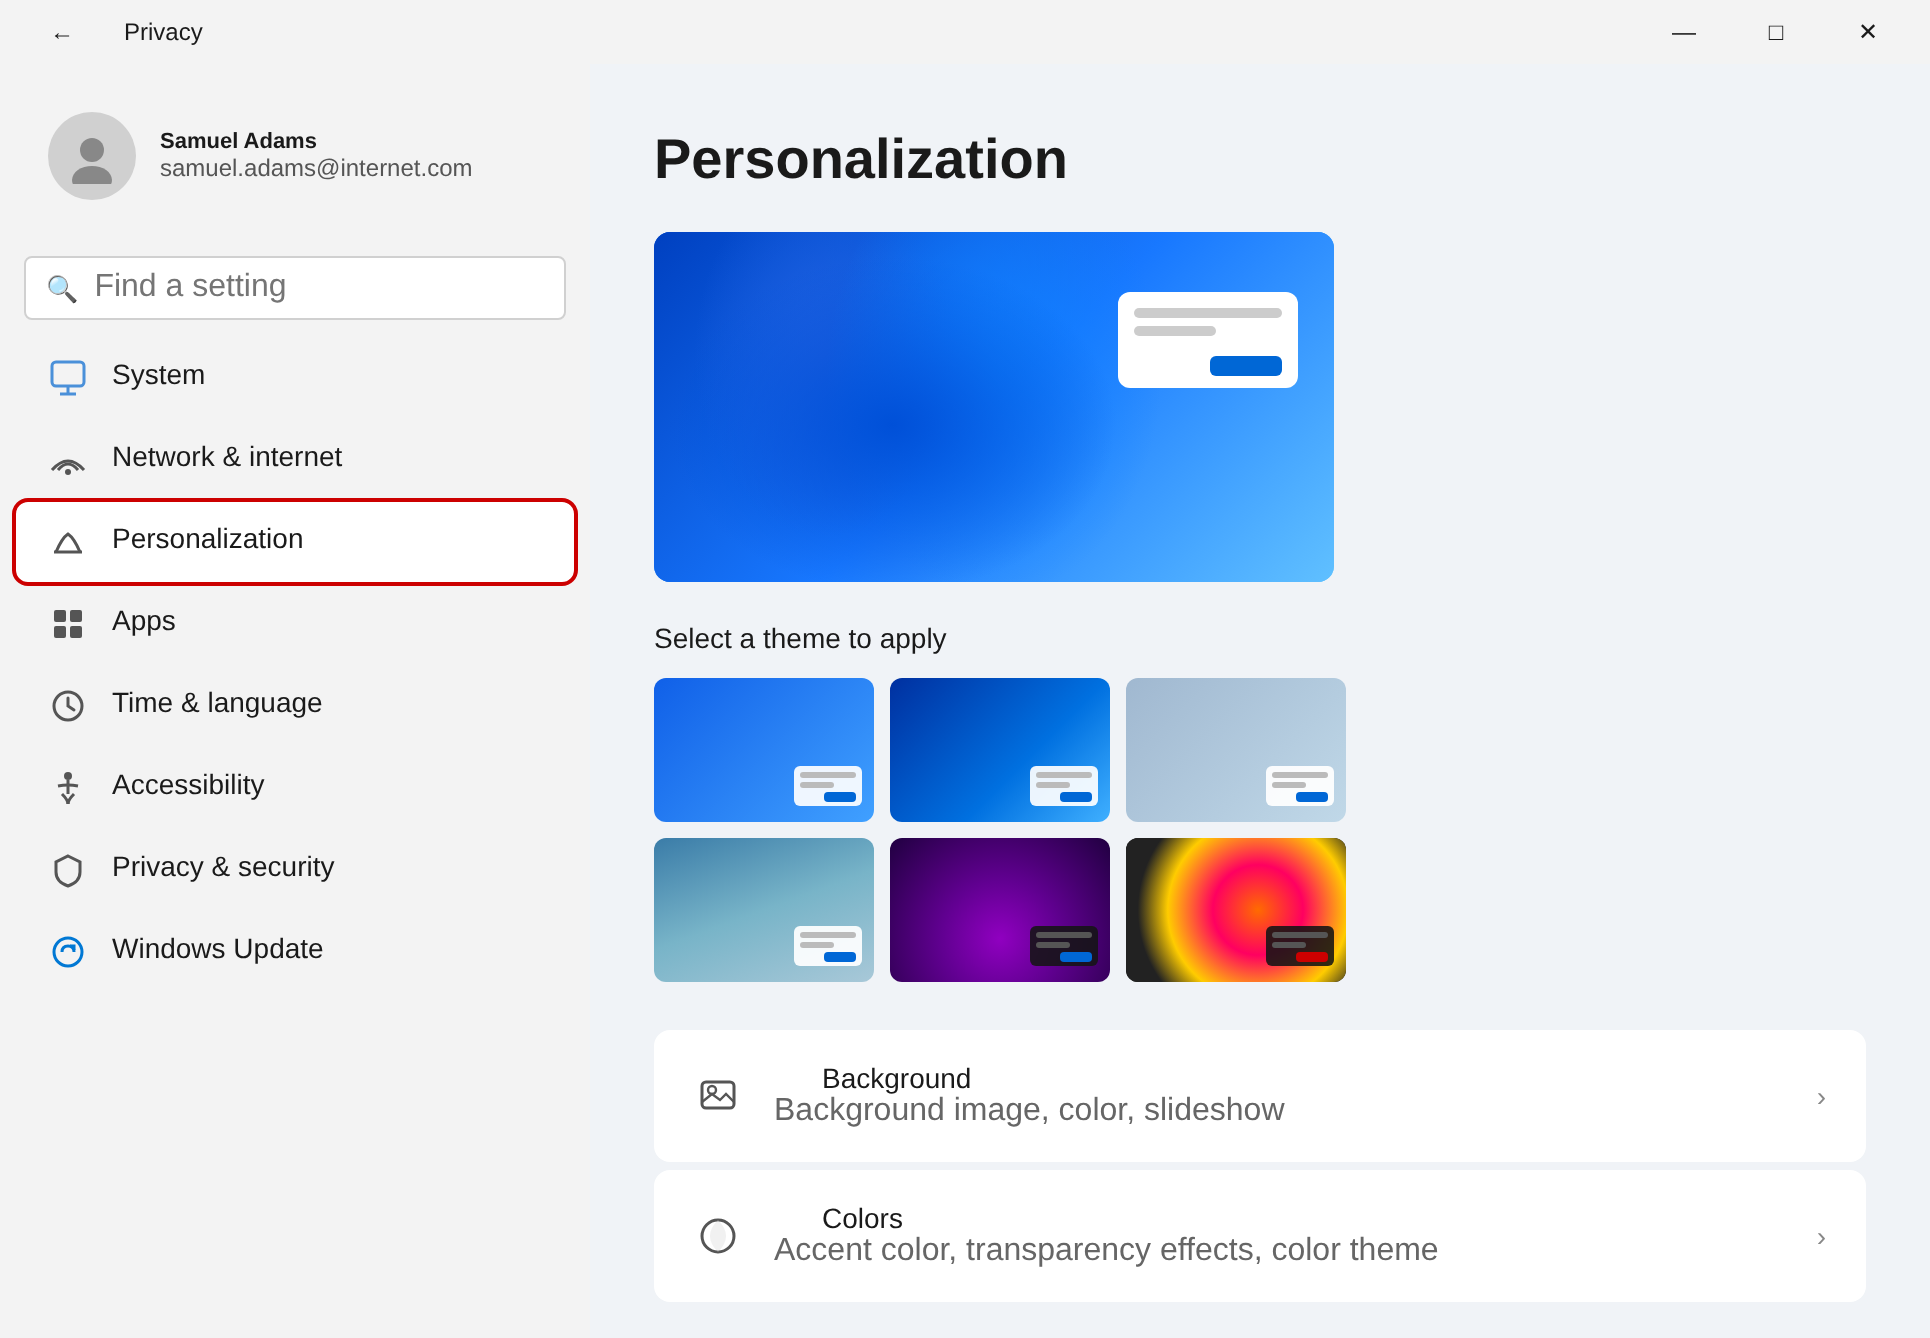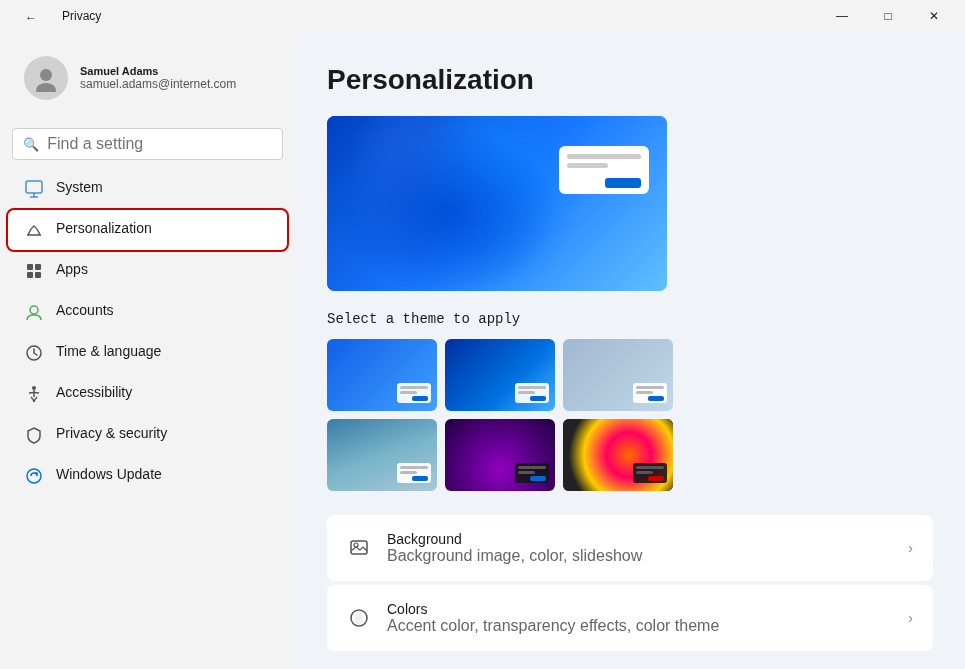--- a/index.html
+++ b/index.html
@@ -195,21 +195,20 @@
       margin-top: 6px;
       float: right;
     }
 
     
     .section-label {
       font-size: 14px;
       font-weight: 400;
       color: #1a1a1a;
       margin-bottom: 12px;
-      font-family: Liberation Mono, monospace;
     }
 
     .themes-grid {
       display: grid;
       grid-template-columns: repeat(3, 110px);
       gap: 8px;
       margin-bottom: 24px;
     }
     .theme-thumb {
       width: 110px;
@@ -279,20 +278,21 @@
       display: flex;
       align-items: center;
       justify-content: center;
       color: #555;
       font-size: 18px;
     }
     .settings-row-text .row-title {
       font-size: 14px;
       font-weight: 500;
       color: #1a1a1a;
+      margin-left: 24px;
     }
     .settings-row-text .row-sub {
       font-size: 16px;
       color: #666;
     }
     .chevron { color: #888; font-size: 14px; }
 
     
     .flower-bg {
       position: absolute;
@@ -349,20 +349,30 @@
         <span class="nav-icon">
           <svg width="18" height="18" viewBox="0 0 18 18" fill="none">
             <rect x="1" y="1" width="16" height="12" rx="2" stroke="#4a90d9" stroke-width="1.5" fill="none"></rect>
             <path d="M5 17h8M9 13v4" stroke="#4a90d9" stroke-width="1.5"></path>
           </svg>
         </span>
         <span>System</span>
       </div>
 
 
+      <div class="nav-item">
+        <span class="nav-icon">
+          <svg width="18" height="18" viewBox="0 0 18 18" fill="none">
+            <path d="M1 14 Q9 5 17 14" stroke="#555" stroke-width="1.5" fill="none"></path>
+            <path d="M4 14 Q9 8 14 14" stroke="#555" stroke-width="1.5" fill="none"></path>
+            <circle cx="9" cy="15" r="1.5" fill="#555"></circle>
+          </svg>
+        </span>
+        <span>Network &amp; internet</span>
+      </div>
 
       <div class="nav-item active">
         <span class="nav-icon">
           <svg width="18" height="18" viewBox="0 0 18 18" fill="none">
             <path d="M3 14 Q6 7 9 5 Q12 7 15 14" stroke="#555" stroke-width="1.5" fill="none"></path>
             <line x1="2" y1="14" x2="16" y2="14" stroke="#555" stroke-width="1.5"></line>
           </svg>
         </span>
         <span>Personalization</span>
       </div>
@@ -372,29 +382,20 @@
           <svg width="18" height="18" viewBox="0 0 18 18" fill="none">
             <rect x="2" y="2" width="6" height="6" rx="1" fill="#555"></rect>
             <rect x="10" y="2" width="6" height="6" rx="1" fill="#555"></rect>
             <rect x="2" y="10" width="6" height="6" rx="1" fill="#555"></rect>
             <rect x="10" y="10" width="6" height="6" rx="1" fill="#555"></rect>
           </svg>
         </span>
         <span>Apps</span>
       </div>
 
-      <div class="nav-item">
-        <span class="nav-icon">
-          <svg width="18" height="18" viewBox="0 0 18 18" fill="none">
-            <circle cx="9" cy="7" r="4" stroke="#4caf50" stroke-width="1.5" fill="none"></circle>
-            <path d="M2 17 Q2 12 9 12 Q16 12 16 17" stroke="#4caf50" stroke-width="1.5" fill="none"></path>
-          </svg>
-        </span>
-        <span>Accounts</span>
-      </div>
 
       <div class="nav-item">
         <span class="nav-icon">
           <svg width="18" height="18" viewBox="0 0 18 18" fill="none">
             <circle cx="9" cy="9" r="7" stroke="#555" stroke-width="1.5" fill="none"></circle>
             <path d="M9 5v4l3 2" stroke="#555" stroke-width="1.5" stroke-linecap="round"></path>
           </svg>
         </span>
         <span>Time &amp; language</span>
       </div>

